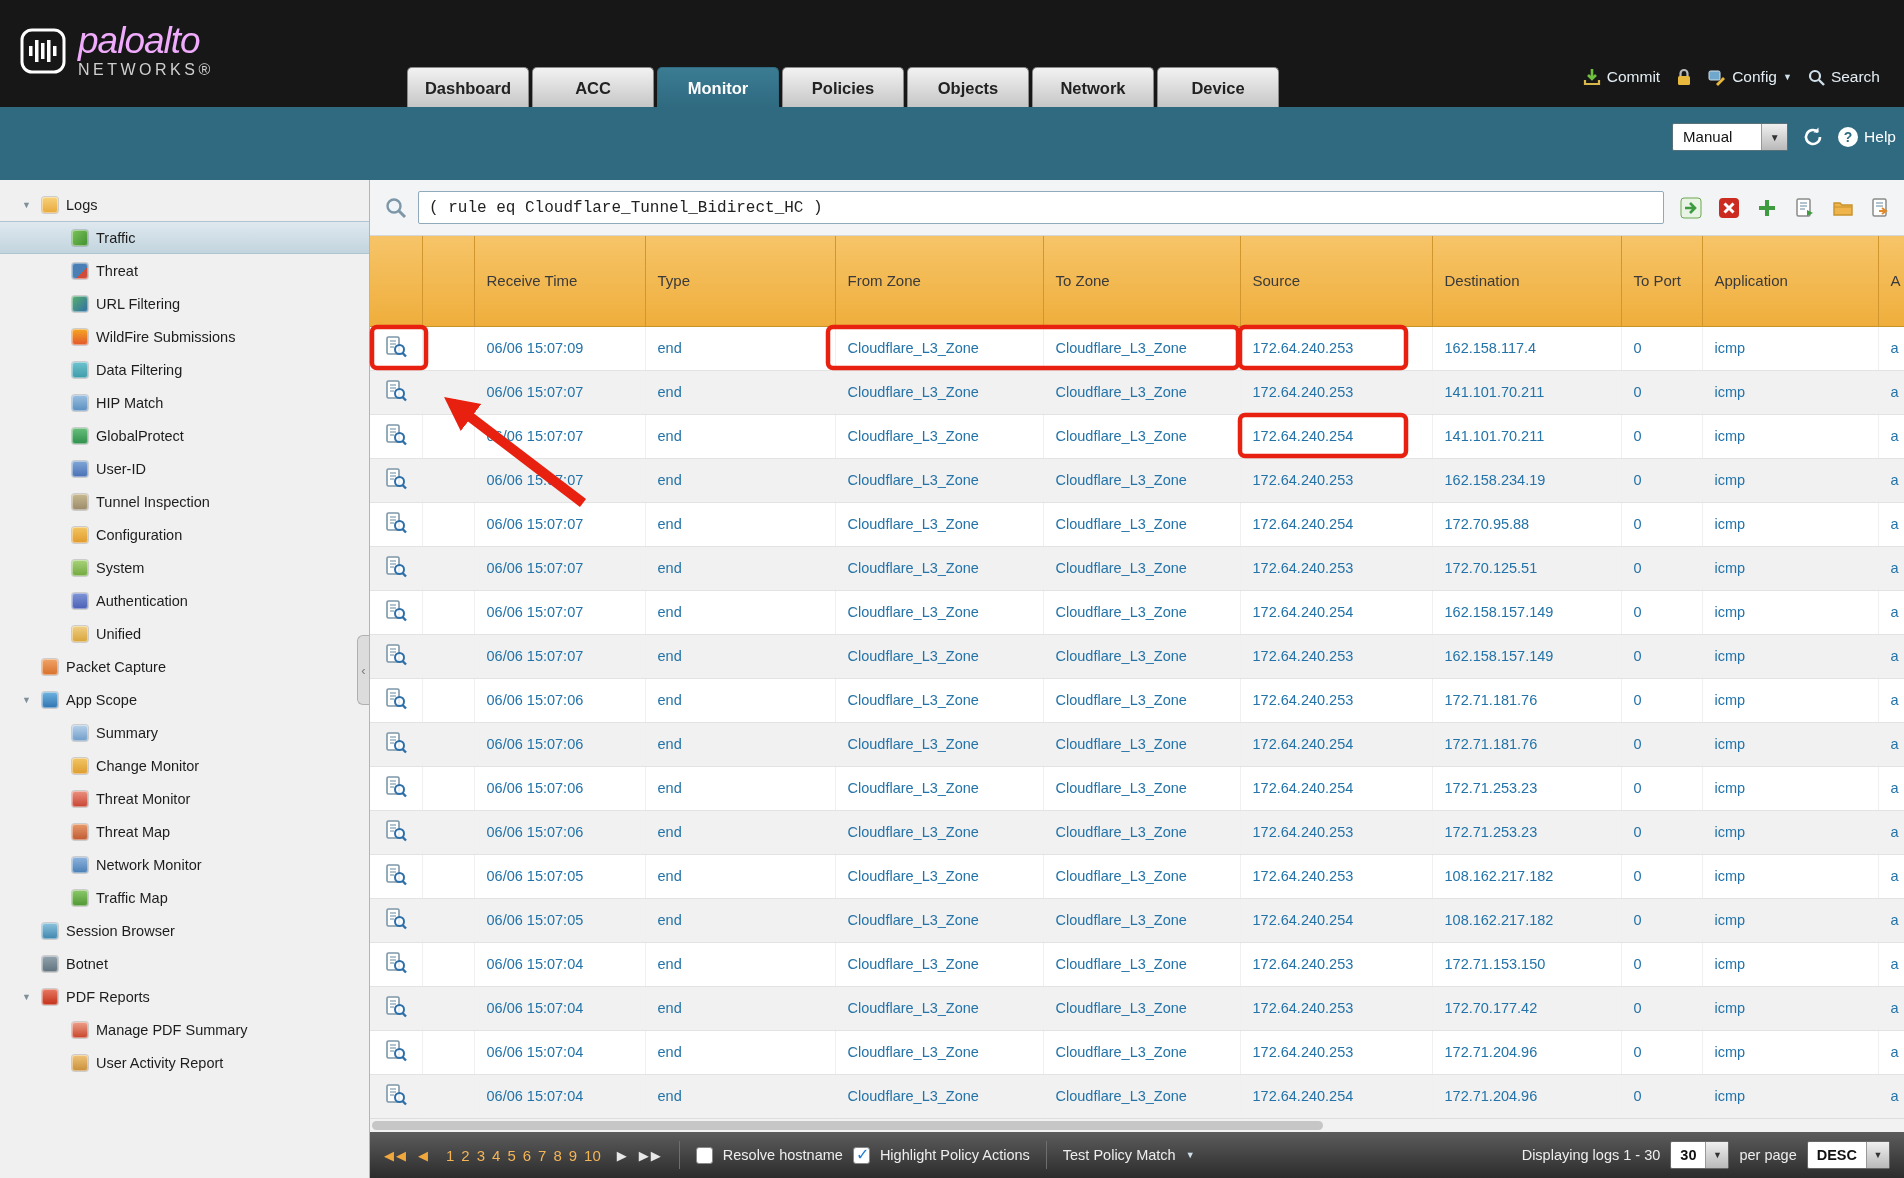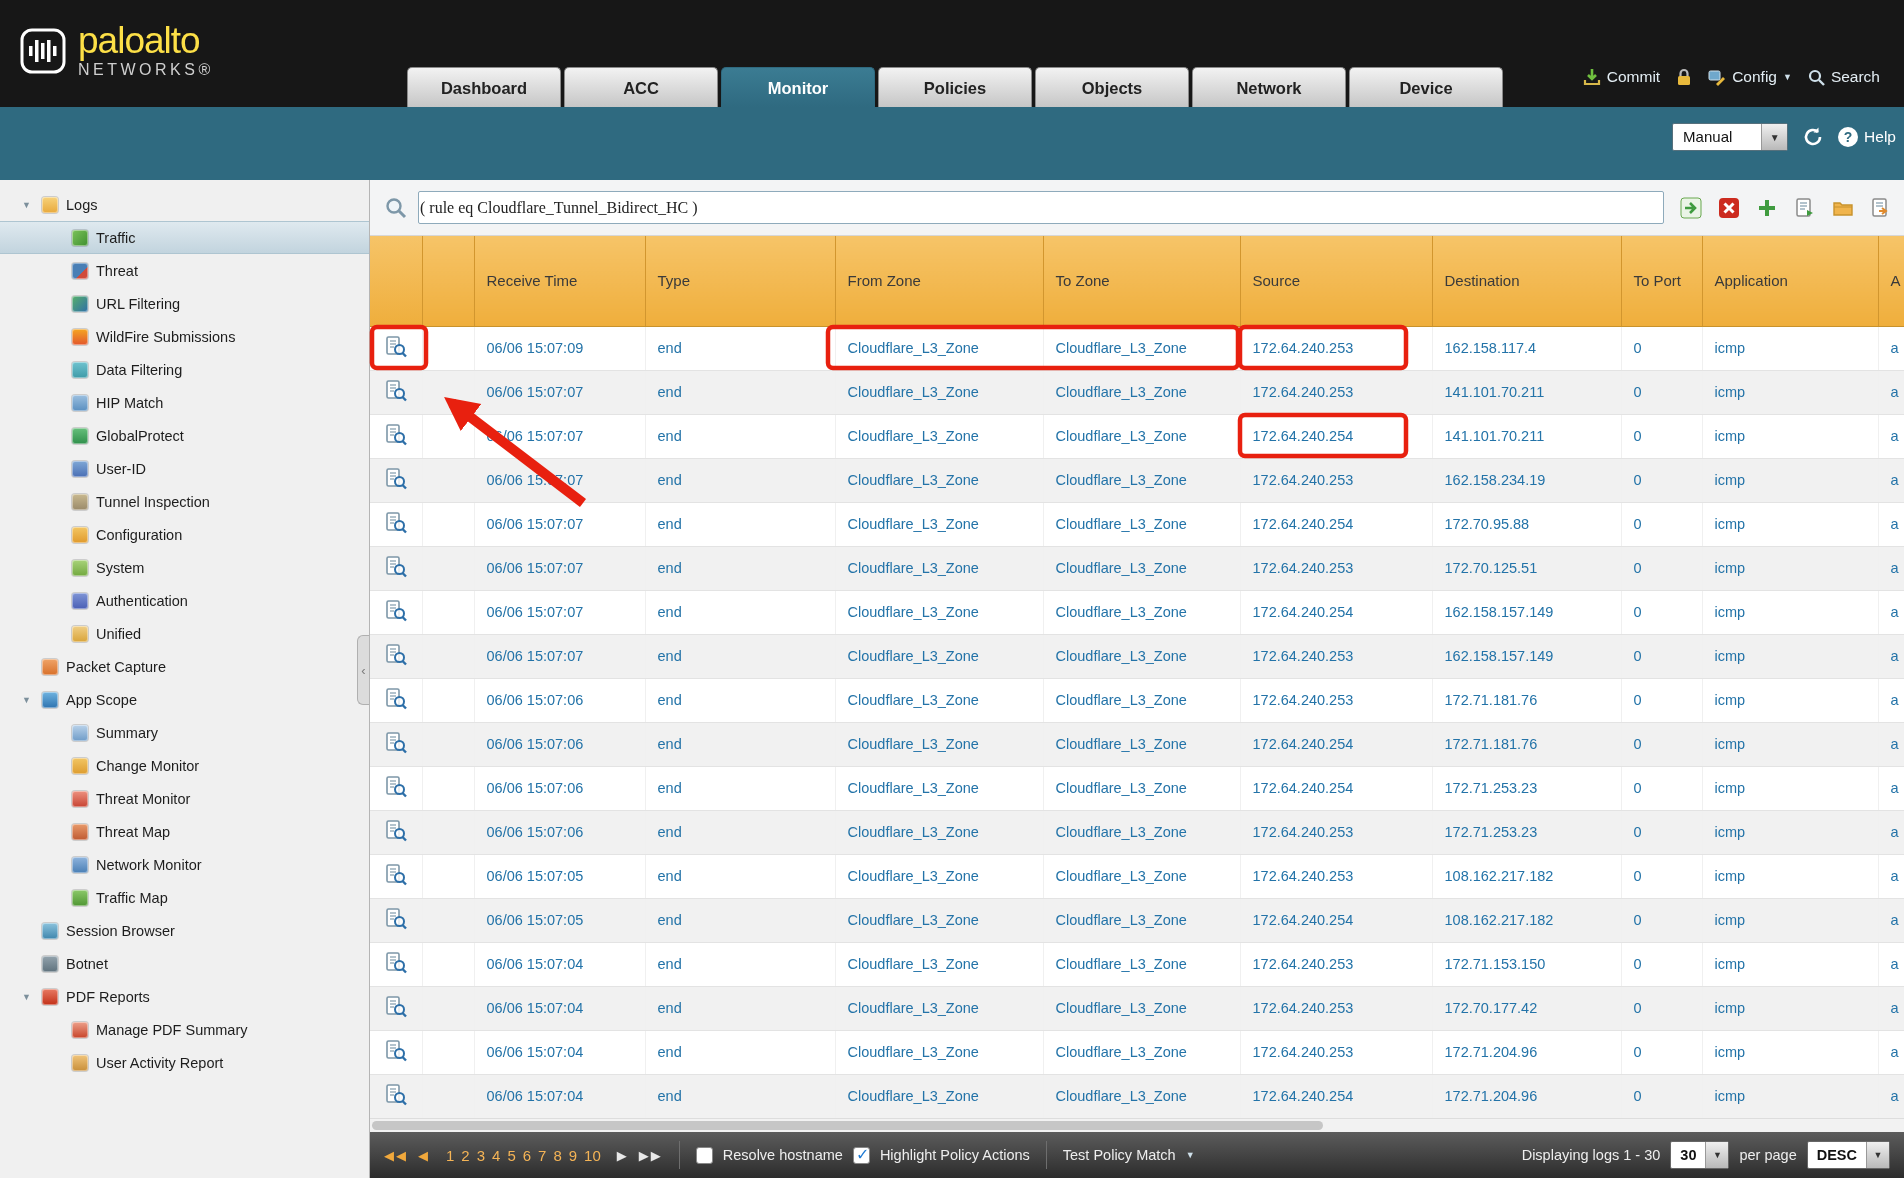--- a/index.html
+++ b/index.html
@@ -2,24 +2,24 @@
 <html><head>
 <meta charset="utf-8">
 <style>
   * { margin:0; padding:0; box-sizing:border-box; }
   html,body { width:1904px; height:1178px; overflow:hidden; }
   body { font-family:"Liberation Sans","DejaVu Sans",sans-serif; background:#fff; position:relative; }
 
   
   .topbar { position:relative; height:107px; background:#171717; }
   .logo { position:absolute; left:20px; top:22px; display:flex; align-items:center; gap:12px; }
-  .logo-text .brand { color:#fde047; font-size:37px; font-weight:500; letter-spacing:-1px; line-height:1; }
+  .logo-text .brand { color:#f0abfc; font-size:37px; font-weight:500; letter-spacing:-1px; line-height:1;font-style:italic; }
   .logo-text .sub { display:block; color:#cfcfcf; font-size:16px; letter-spacing:3.5px; text-align:right; margin-top:2px; }
   .tabs { position:absolute; left:407px; bottom:0; display:flex; gap:3px; }
-  .tab { width:154px; height:40px; line-height:40px; text-align:center; font-size:16.5px; font-weight:bold; color:#222;
+  .tab { width:122px; height:40px; line-height:40px; text-align:center; font-size:16.5px; font-weight:bold; color:#222;
          background:linear-gradient(#f2f2f2,#c6c6c6); border:1px solid #8a8a8a; border-bottom:none;
          border-radius:5px 5px 0 0; cursor:pointer; }
   .tab[data-active="true"] { background:linear-gradient(#3b7c93,#2f6a80); color:#fff; border-color:#2f6a80; }
   .utils { position:absolute; right:24px; top:68px; display:flex; align-items:center; gap:16px; color:#e3edf3; font-size:15.5px; }
   .util-item { display:flex; align-items:center; gap:6px; cursor:pointer; }
   .caret { font-size:9px; color:#cfe0ea; }
 
   
   .subbar { position:relative; height:73px; background:#2f6a80; }
   .subbar-right { position:absolute; right:8px; top:16px; display:flex; align-items:center; gap:12px; }
@@ -71,21 +71,21 @@
   .icn[data-icon="user-activity-icon"]{background:linear-gradient(#f0c47a,#c88f3a);}
   .icn[data-icon="saas-usage-icon"]{background:linear-gradient(#9ed07c,#5fa03a);}
   .collapse-handle { position:absolute; right:0; top:455px; width:12px; height:70px; background:#dcdcdc;
                      border:1px solid #b0b0b0; border-right:none; border-radius:6px 0 0 6px;
                      display:flex; align-items:center; justify-content:center; color:#7a7a7a; font-size:13px; cursor:pointer; }
 
   
   .main { width:1534px; display:flex; flex-direction:column; background:#fff; }
   .filterbar { height:56px; background:#f3f4f5; border-bottom:1px solid #d7d7d7; display:flex; align-items:center; padding:0 10px 0 14px; gap:10px; }
   .filter-input { flex:1; height:33px; max-width:1250px; border:1px solid #8eaabb; border-radius:2px; background:#fff;
-                  font-size:16px; color:#222; padding:0 1px; font-family:Liberation Serif, serif; }
+                  font-size:16px; color:#222; padding:0 10px; font-family:Liberation Mono, monospace; }
   .fbtns { display:flex; align-items:center; gap:12px; margin-left:4px; }
   .fbtn { width:26px; height:26px; display:flex; align-items:center; justify-content:center; cursor:pointer; }
 
   .tablewrap { height:882px; overflow:hidden; }
   table { border-collapse:collapse; table-layout:fixed; width:1534px; }
   thead th { height:90px; background:linear-gradient(#f6c468,#efae3c); border-right:1px solid #d2962e;
              border-bottom:1px solid #c8922c; font-size:15px; font-weight:normal; color:#3a3a3a;
              text-align:left; padding-left:12px; white-space:nowrap; overflow:hidden; }
   tbody td { height:44px; font-size:14.5px; color:#2373a8; padding-left:12px; border-bottom:1px solid #e3e3e3;
              border-right:1px solid #f0f0f0; white-space:nowrap; overflow:hidden; cursor:pointer; }

